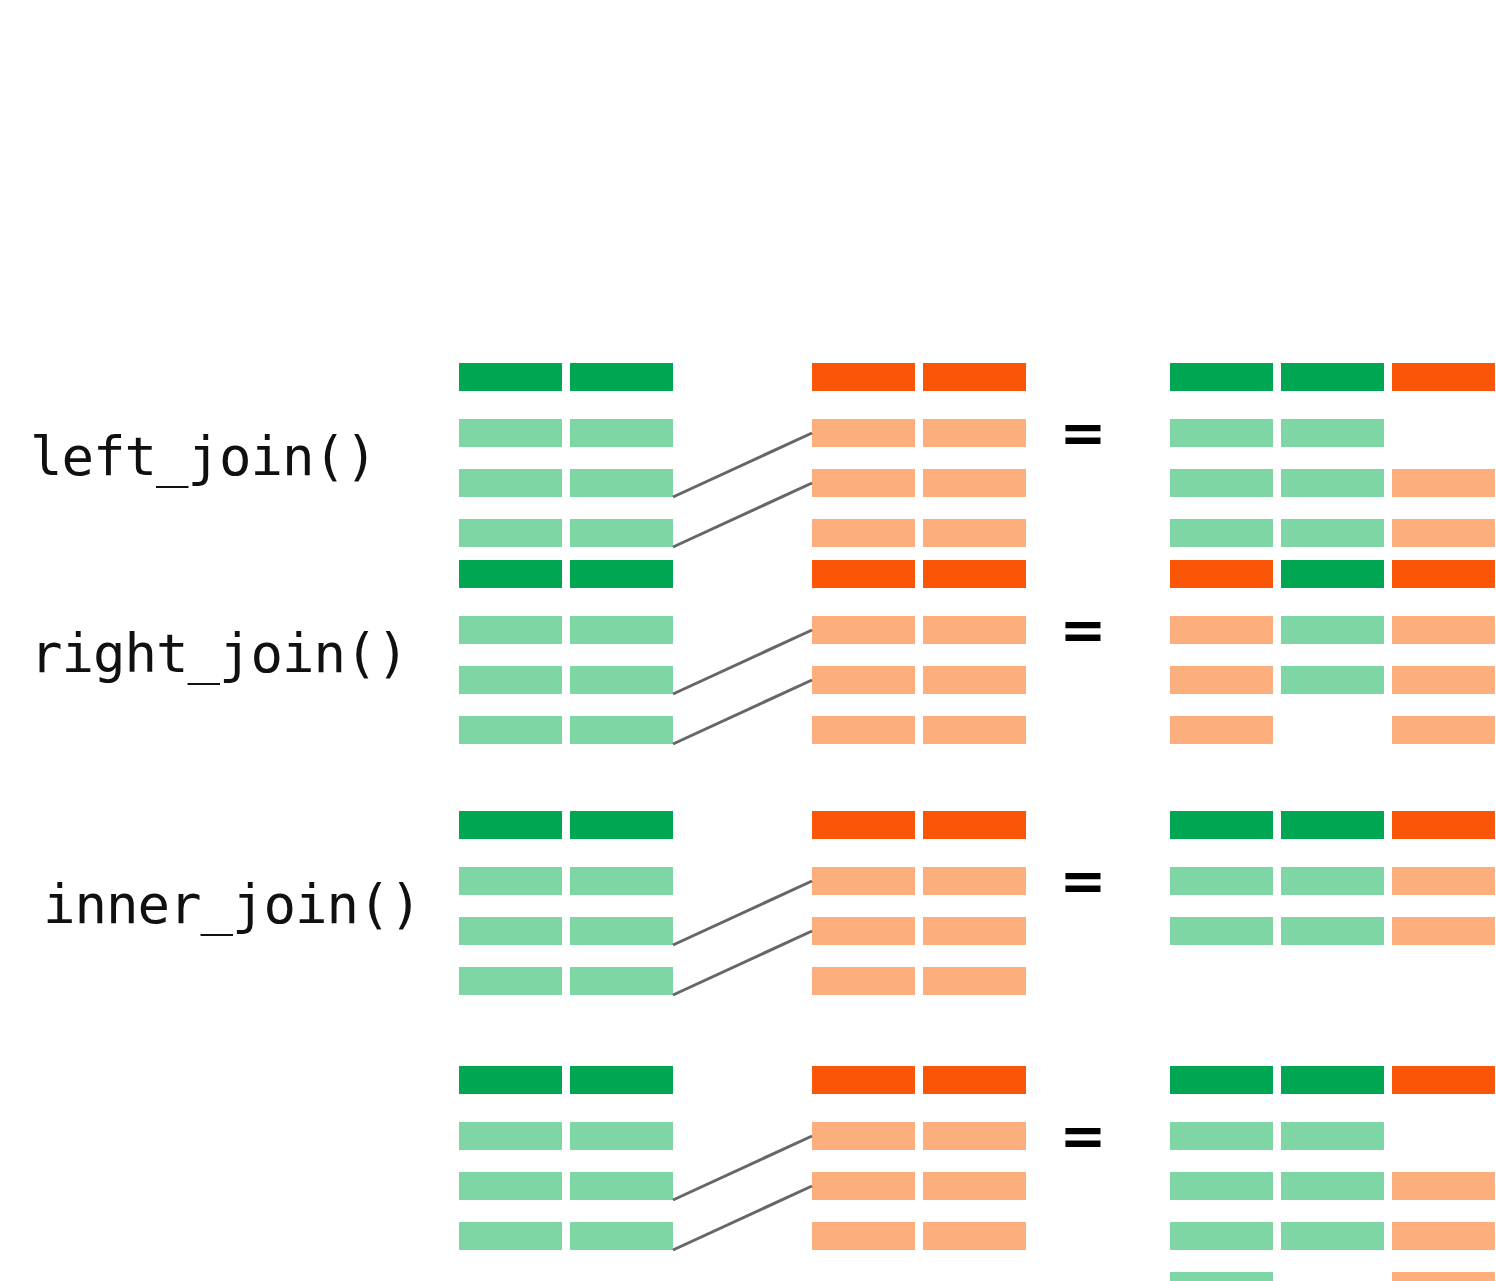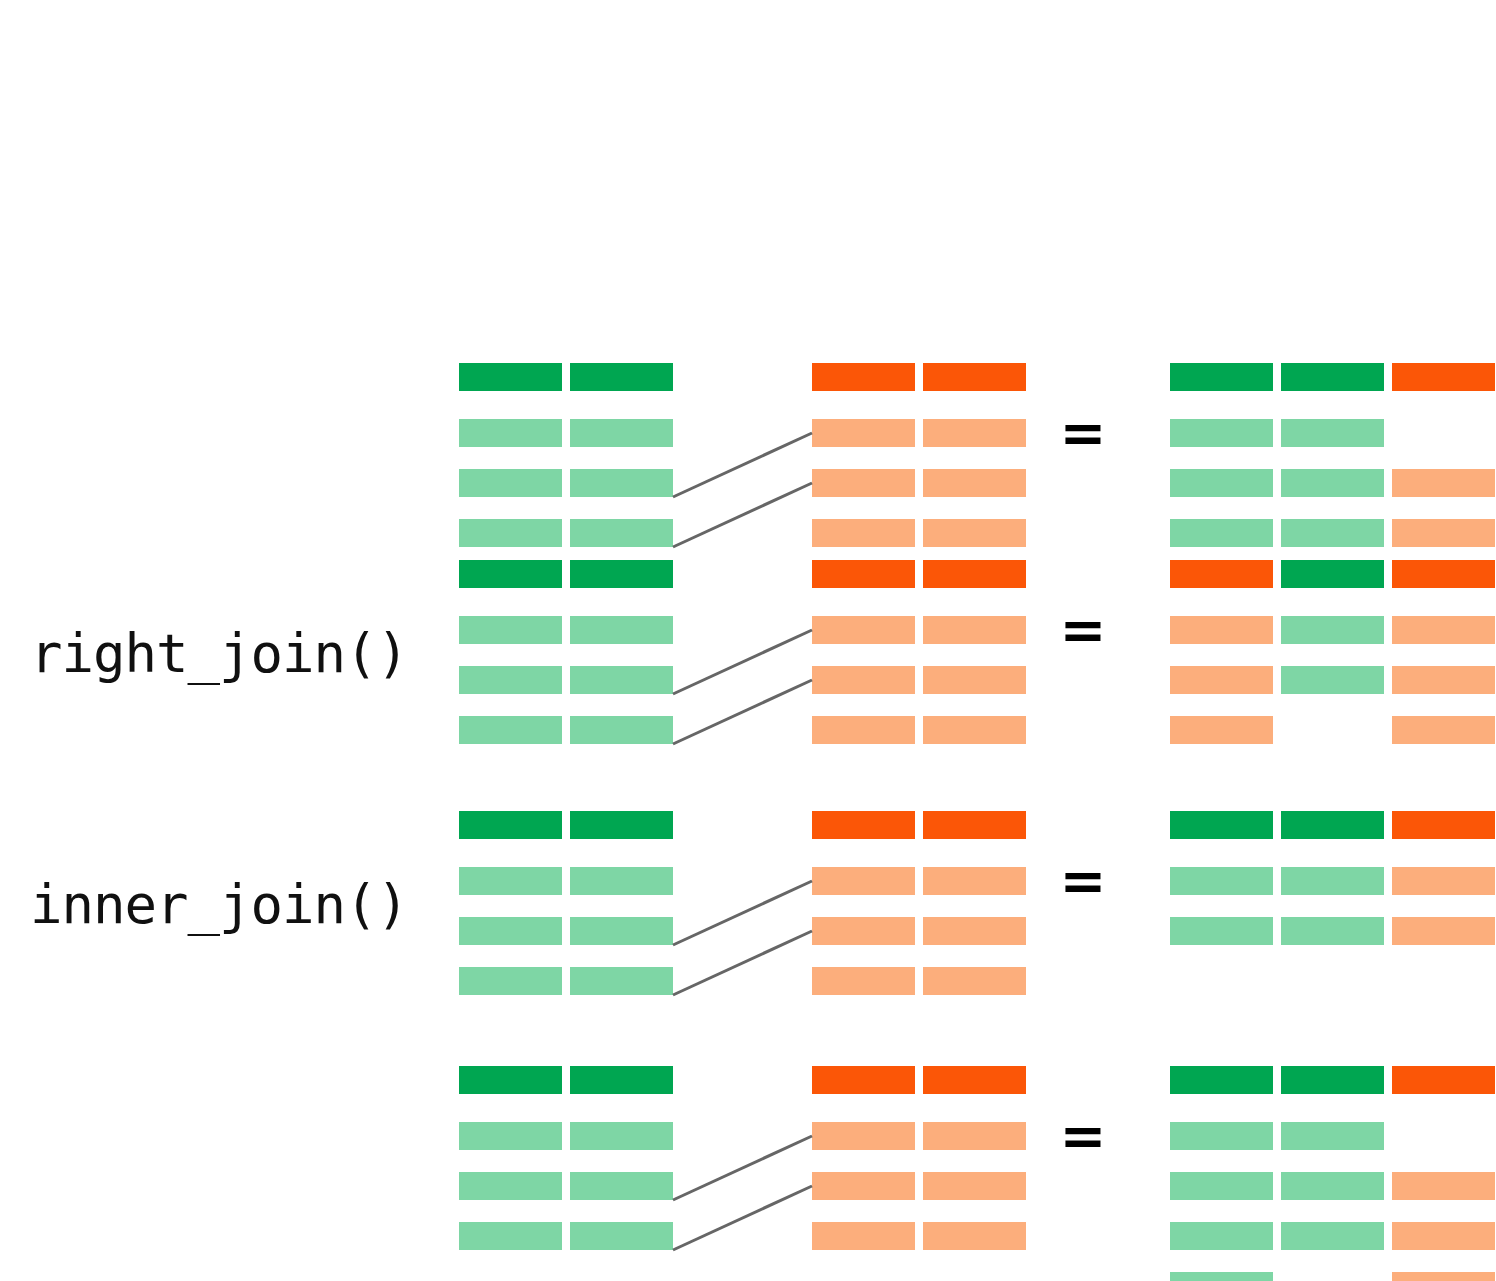--- a/index.html
+++ b/index.html
@@ -100,20 +100,21 @@
     width: 1496px;
     height: 230px;
     pointer-events: none;
   }
 </style>
 </head>
 <body>
 
 <div id="diagram">
     <div class="join-row" style="top: 355px;">
+      <div class="join-label" style="top: 70px;">left_join()</div>
       <div class="tbl tbl-left">
         <div class="tbl-row" style="top: 0px;"><span class="cell c-green-dark"></span><span class="cell c-green-dark"></span></div>
         <div class="tbl-row" style="top: 56px;"><span class="cell c-green-light"></span><span class="cell c-green-light"></span></div>
         <div class="tbl-row" style="top: 106px;"><span class="cell c-green-light"></span><span class="cell c-green-light"></span></div>
         <div class="tbl-row" style="top: 156px;"><span class="cell c-green-light"></span><span class="cell c-green-light"></span></div>
       </div>
       <div class="tbl tbl-right">
         <div class="tbl-row" style="top: 0px;"><span class="cell c-orange-dark"></span><span class="cell c-orange-dark"></span></div>
         <div class="tbl-row" style="top: 56px;"><span class="cell c-orange-light"></span><span class="cell c-orange-light"></span></div>
         <div class="tbl-row" style="top: 106px;"><span class="cell c-orange-light"></span><span class="cell c-orange-light"></span></div>
@@ -151,21 +152,21 @@
         <div class="tbl-row" style="top: 106px;"><span class="cell c-orange-light"></span><span class="cell c-green-light"></span><span class="cell c-orange-light"></span></div>
         <div class="tbl-row" style="top: 156px;"><span class="cell c-orange-light"></span><span class="cell c-empty"></span><span class="cell c-orange-light"></span></div>
       </div>
       <div class="equals" style="top: 50px;">=</div>
       <svg class="connectors" width="1496" height="230">
         <line x1="673" y1="142" x2="812" y2="78" stroke="#666666" stroke-width="3"></line>
         <line x1="673" y1="192" x2="812" y2="128" stroke="#666666" stroke-width="3"></line>
       </svg>
     </div>
     <div class="join-row" style="top: 803px;">
-      <div class="join-label" style="top: 70px;">inner_join()</div>
+      <div class="join-label" style="top: 70px; margin-left: 13px;">inner_join()</div>
       <div class="tbl tbl-left">
         <div class="tbl-row" style="top: 0px;"><span class="cell c-green-dark"></span><span class="cell c-green-dark"></span></div>
         <div class="tbl-row" style="top: 56px;"><span class="cell c-green-light"></span><span class="cell c-green-light"></span></div>
         <div class="tbl-row" style="top: 106px;"><span class="cell c-green-light"></span><span class="cell c-green-light"></span></div>
         <div class="tbl-row" style="top: 156px;"><span class="cell c-green-light"></span><span class="cell c-green-light"></span></div>
       </div>
       <div class="tbl tbl-right">
         <div class="tbl-row" style="top: 0px;"><span class="cell c-orange-dark"></span><span class="cell c-orange-dark"></span></div>
         <div class="tbl-row" style="top: 56px;"><span class="cell c-orange-light"></span><span class="cell c-orange-light"></span></div>
         <div class="tbl-row" style="top: 106px;"><span class="cell c-orange-light"></span><span class="cell c-orange-light"></span></div>

